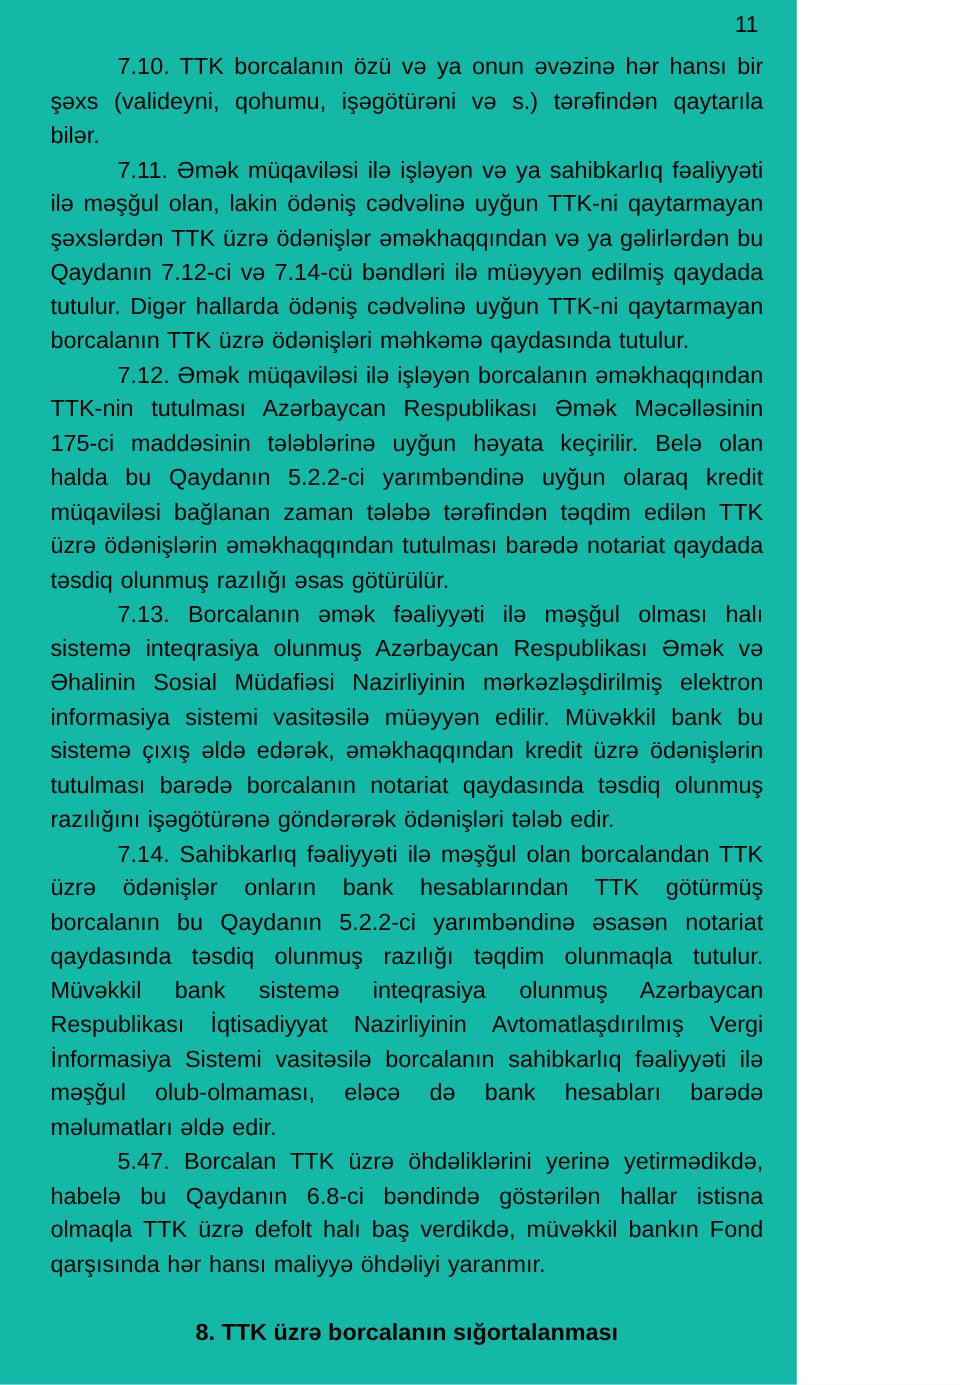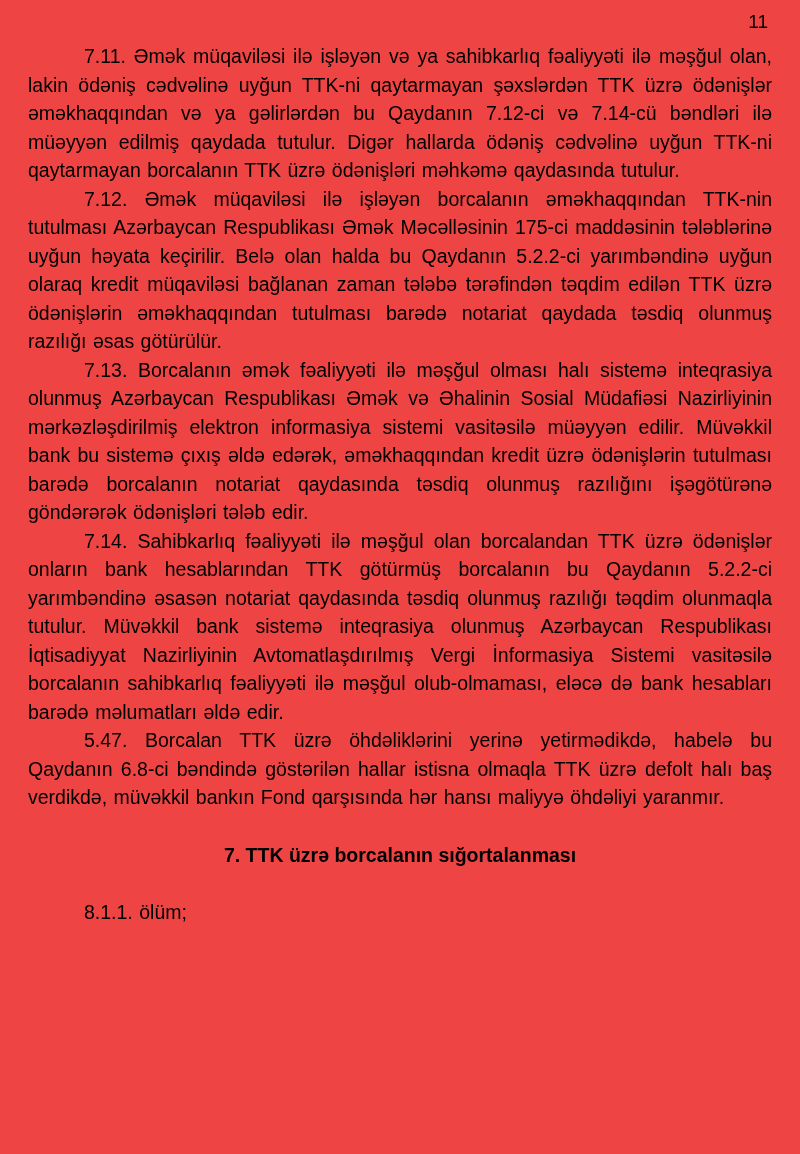--- a/index.html
+++ b/index.html
@@ -9,24 +9,24 @@
     }
     body {
       width: 800px;
       height: 1154px;
       font-family: "Liberation Sans", sans-serif;
       color: #000000;
       overflow: hidden;
     }
     .page {
       box-sizing: border-box;
-      width: 800px;
+      width: 664px;
       height: 1154px;
-      padding: 10px 28px 0 28px;
-      background: #ef4444;
+      padding: 10px 28px 0 42px;
+      background: #14b8a6;
     }
     .page-number {
       text-align: right;
       font-size: 19px;
       line-height: 24px;
       margin-bottom: 8px;
       padding-right: 4px;
     }
     .body-text p {
       margin: 0;
@@ -50,31 +50,32 @@
   </style>
 </head>
 <body>
 
 <div class="page">
 
   <div class="page-number">11</div>
 
   <div class="body-text">
 
+    <p>7.10. TTK borcalanın özü və ya onun əvəzinə hər hansı bir şəxs (valideyni, qohumu, işəgötürəni və s.) tərəfindən qaytarıla bilər.</p>
 
     <p>7.11. Əmək müqaviləsi ilə işləyən və ya sahibkarlıq fəaliyyəti ilə məşğul olan, lakin ödəniş cədvəlinə uyğun TTK-ni qaytarmayan şəxslərdən TTK üzrə ödənişlər əməkhaqqından və ya gəlirlərdən bu Qaydanın 7.12-ci və 7.14-cü bəndləri ilə müəyyən edilmiş qaydada tutulur. Digər hallarda ödəniş cədvəlinə uyğun TTK-ni qaytarmayan borcalanın TTK üzrə ödənişləri məhkəmə qaydasında tutulur.</p>
 
     <p>7.12. Əmək müqaviləsi ilə işləyən borcalanın əməkhaqqından TTK-nin tutulması Azərbaycan Respublikası Əmək Məcəlləsinin 175-ci maddəsinin tələblərinə uyğun həyata keçirilir. Belə olan halda bu Qaydanın 5.2.2-ci yarımbəndinə uyğun olaraq kredit müqaviləsi bağlanan zaman tələbə tərəfindən təqdim edilən TTK üzrə ödənişlərin əməkhaqqından tutulması barədə notariat qaydada təsdiq olunmuş razılığı əsas götürülür.</p>
 
     <p>7.13. Borcalanın əmək fəaliyyəti ilə məşğul olması halı sistemə inteqrasiya olunmuş Azərbaycan Respublikası Əmək və Əhalinin Sosial Müdafiəsi Nazirliyinin mərkəzləşdirilmiş elektron informasiya sistemi vasitəsilə müəyyən edilir. Müvəkkil bank bu sistemə çıxış əldə edərək, əməkhaqqından kredit üzrə ödənişlərin tutulması barədə borcalanın notariat qaydasında təsdiq olunmuş razılığını işəgötürənə göndərərək ödənişləri tələb edir.</p>
 
     <p>7.14. Sahibkarlıq fəaliyyəti ilə məşğul olan borcalandan TTK üzrə ödənişlər onların bank hesablarından TTK götürmüş borcalanın bu Qaydanın 5.2.2-ci yarımbəndinə əsasən notariat qaydasında təsdiq olunmuş razılığı təqdim olunmaqla tutulur. Müvəkkil bank sistemə inteqrasiya olunmuş Azərbaycan Respublikası İqtisadiyyat Nazirliyinin Avtomatlaşdırılmış Vergi İnformasiya Sistemi vasitəsilə borcalanın sahibkarlıq fəaliyyəti ilə məşğul olub-olmaması, eləcə də bank hesabları barədə məlumatları əldə edir.</p>
 
     <p>5.47. Borcalan TTK üzrə öhdəliklərini yerinə yetirmədikdə, habelə bu Qaydanın 6.8-ci bəndində göstərilən hallar istisna olmaqla TTK üzrə defolt halı baş verdikdə, müvəkkil bankın Fond qarşısında hər hansı maliyyə öhdəliyi yaranmır.</p>
 
-    <h2 class="section-heading">7. TTK üzrə borcalanın sığortalanması</h2>
+    <h2 class="section-heading">8. TTK üzrə borcalanın sığortalanması</h2>
 
 
     <p class="plain">8.1.1. ölüm;</p>
 
   </div>
 
 </div>
 
 </body></html>

